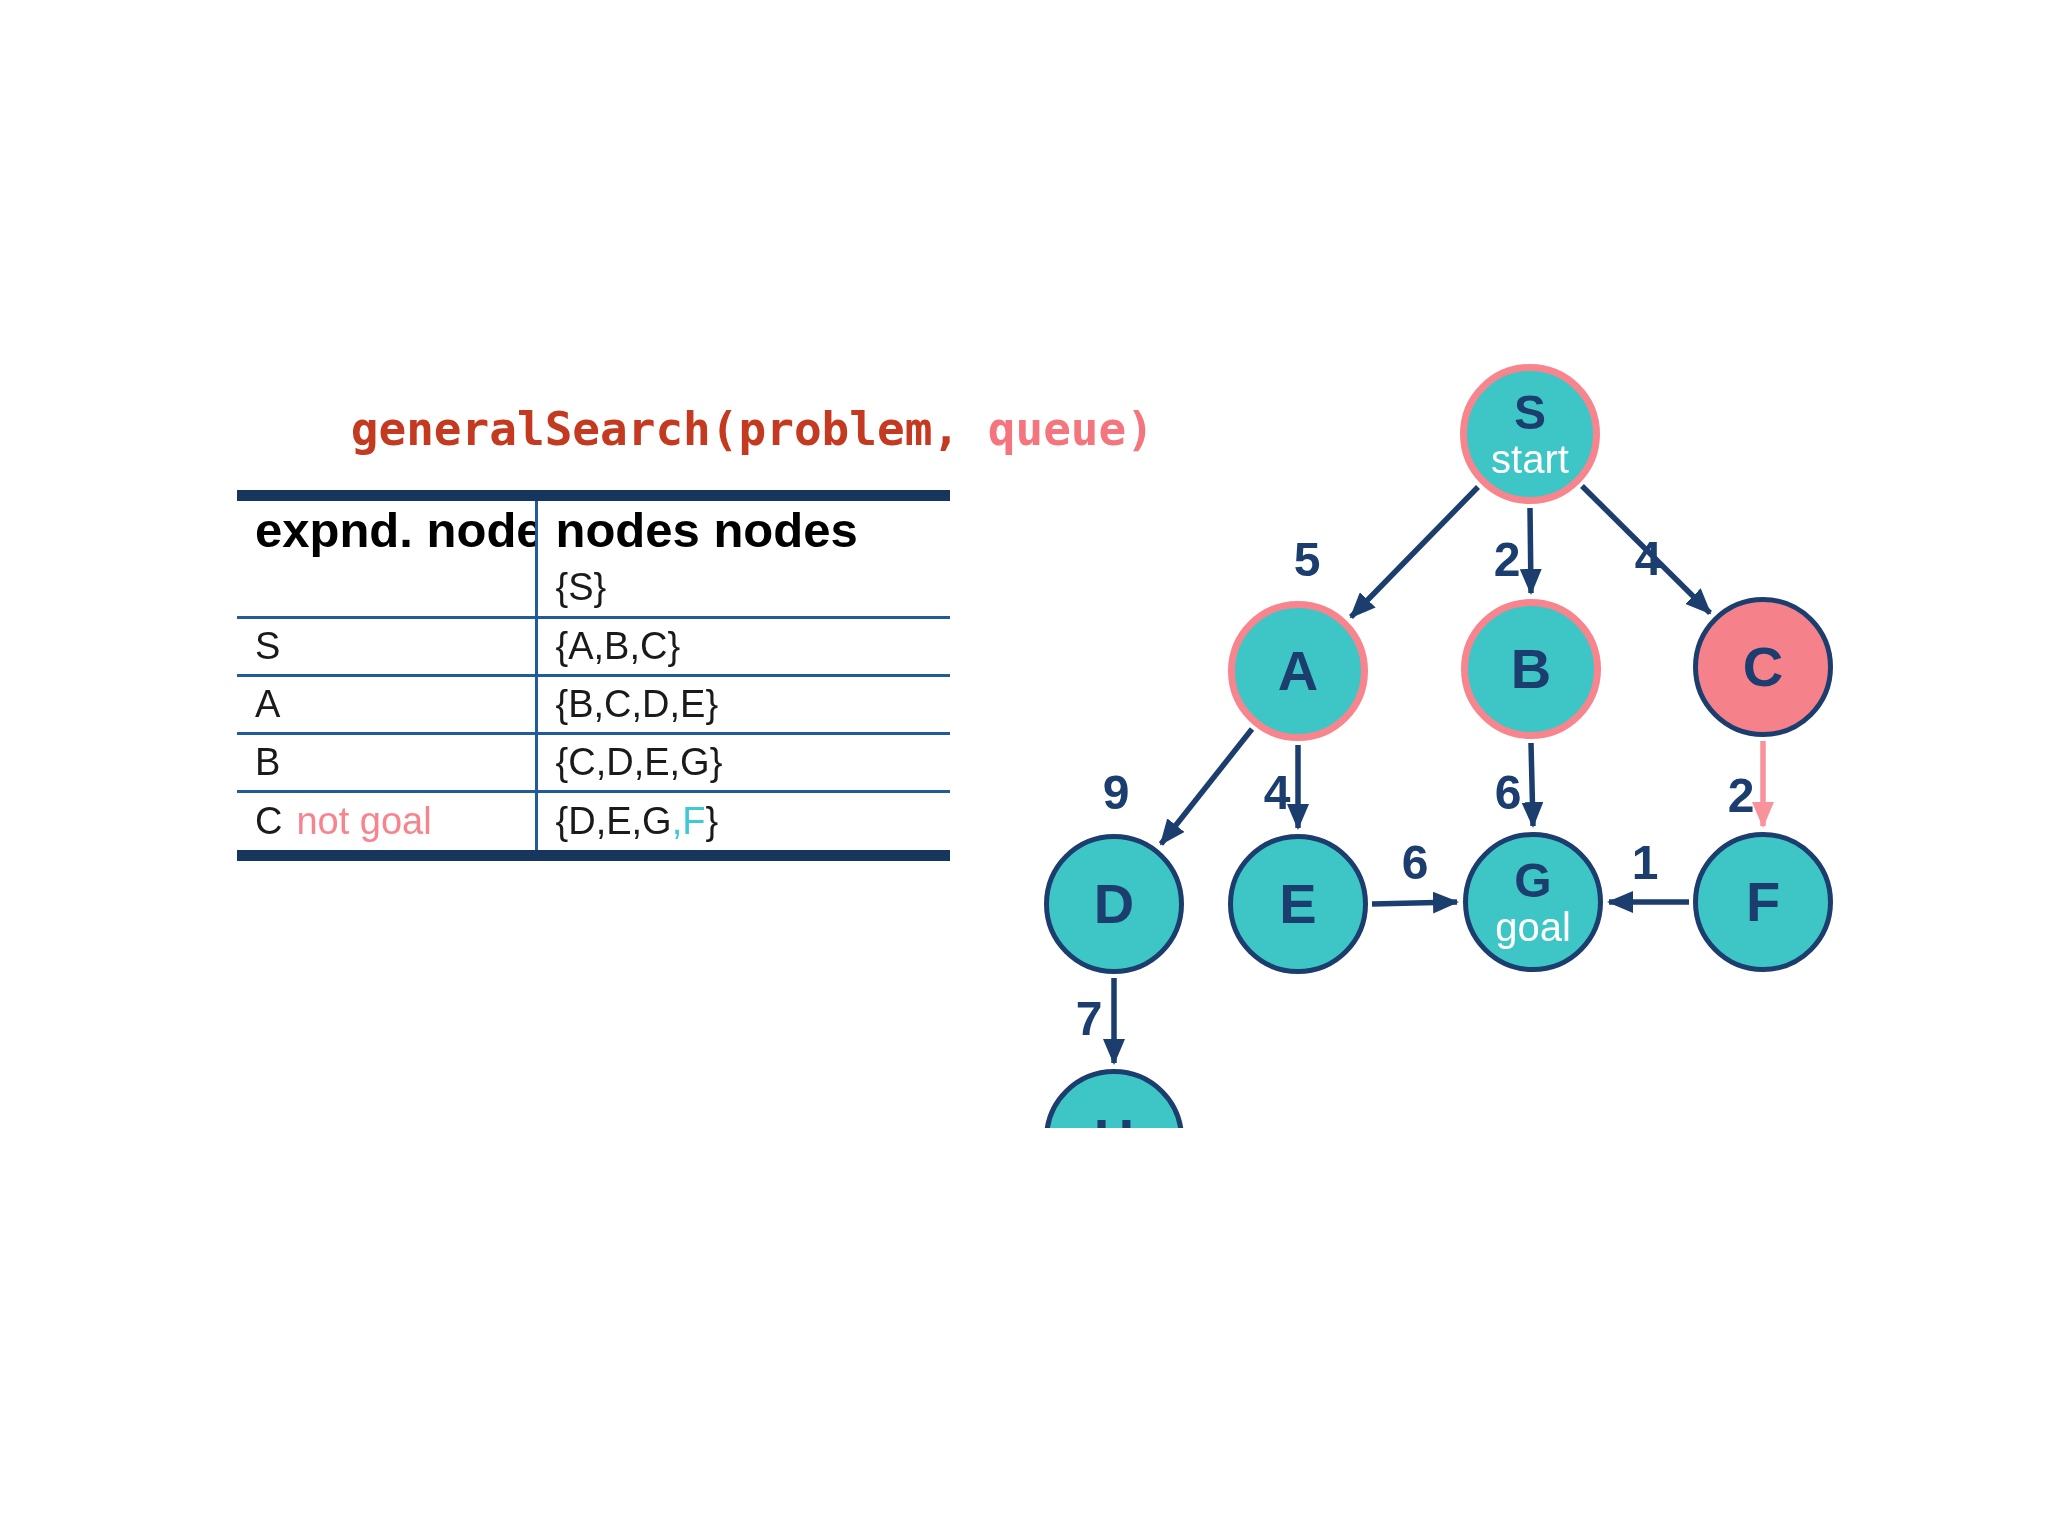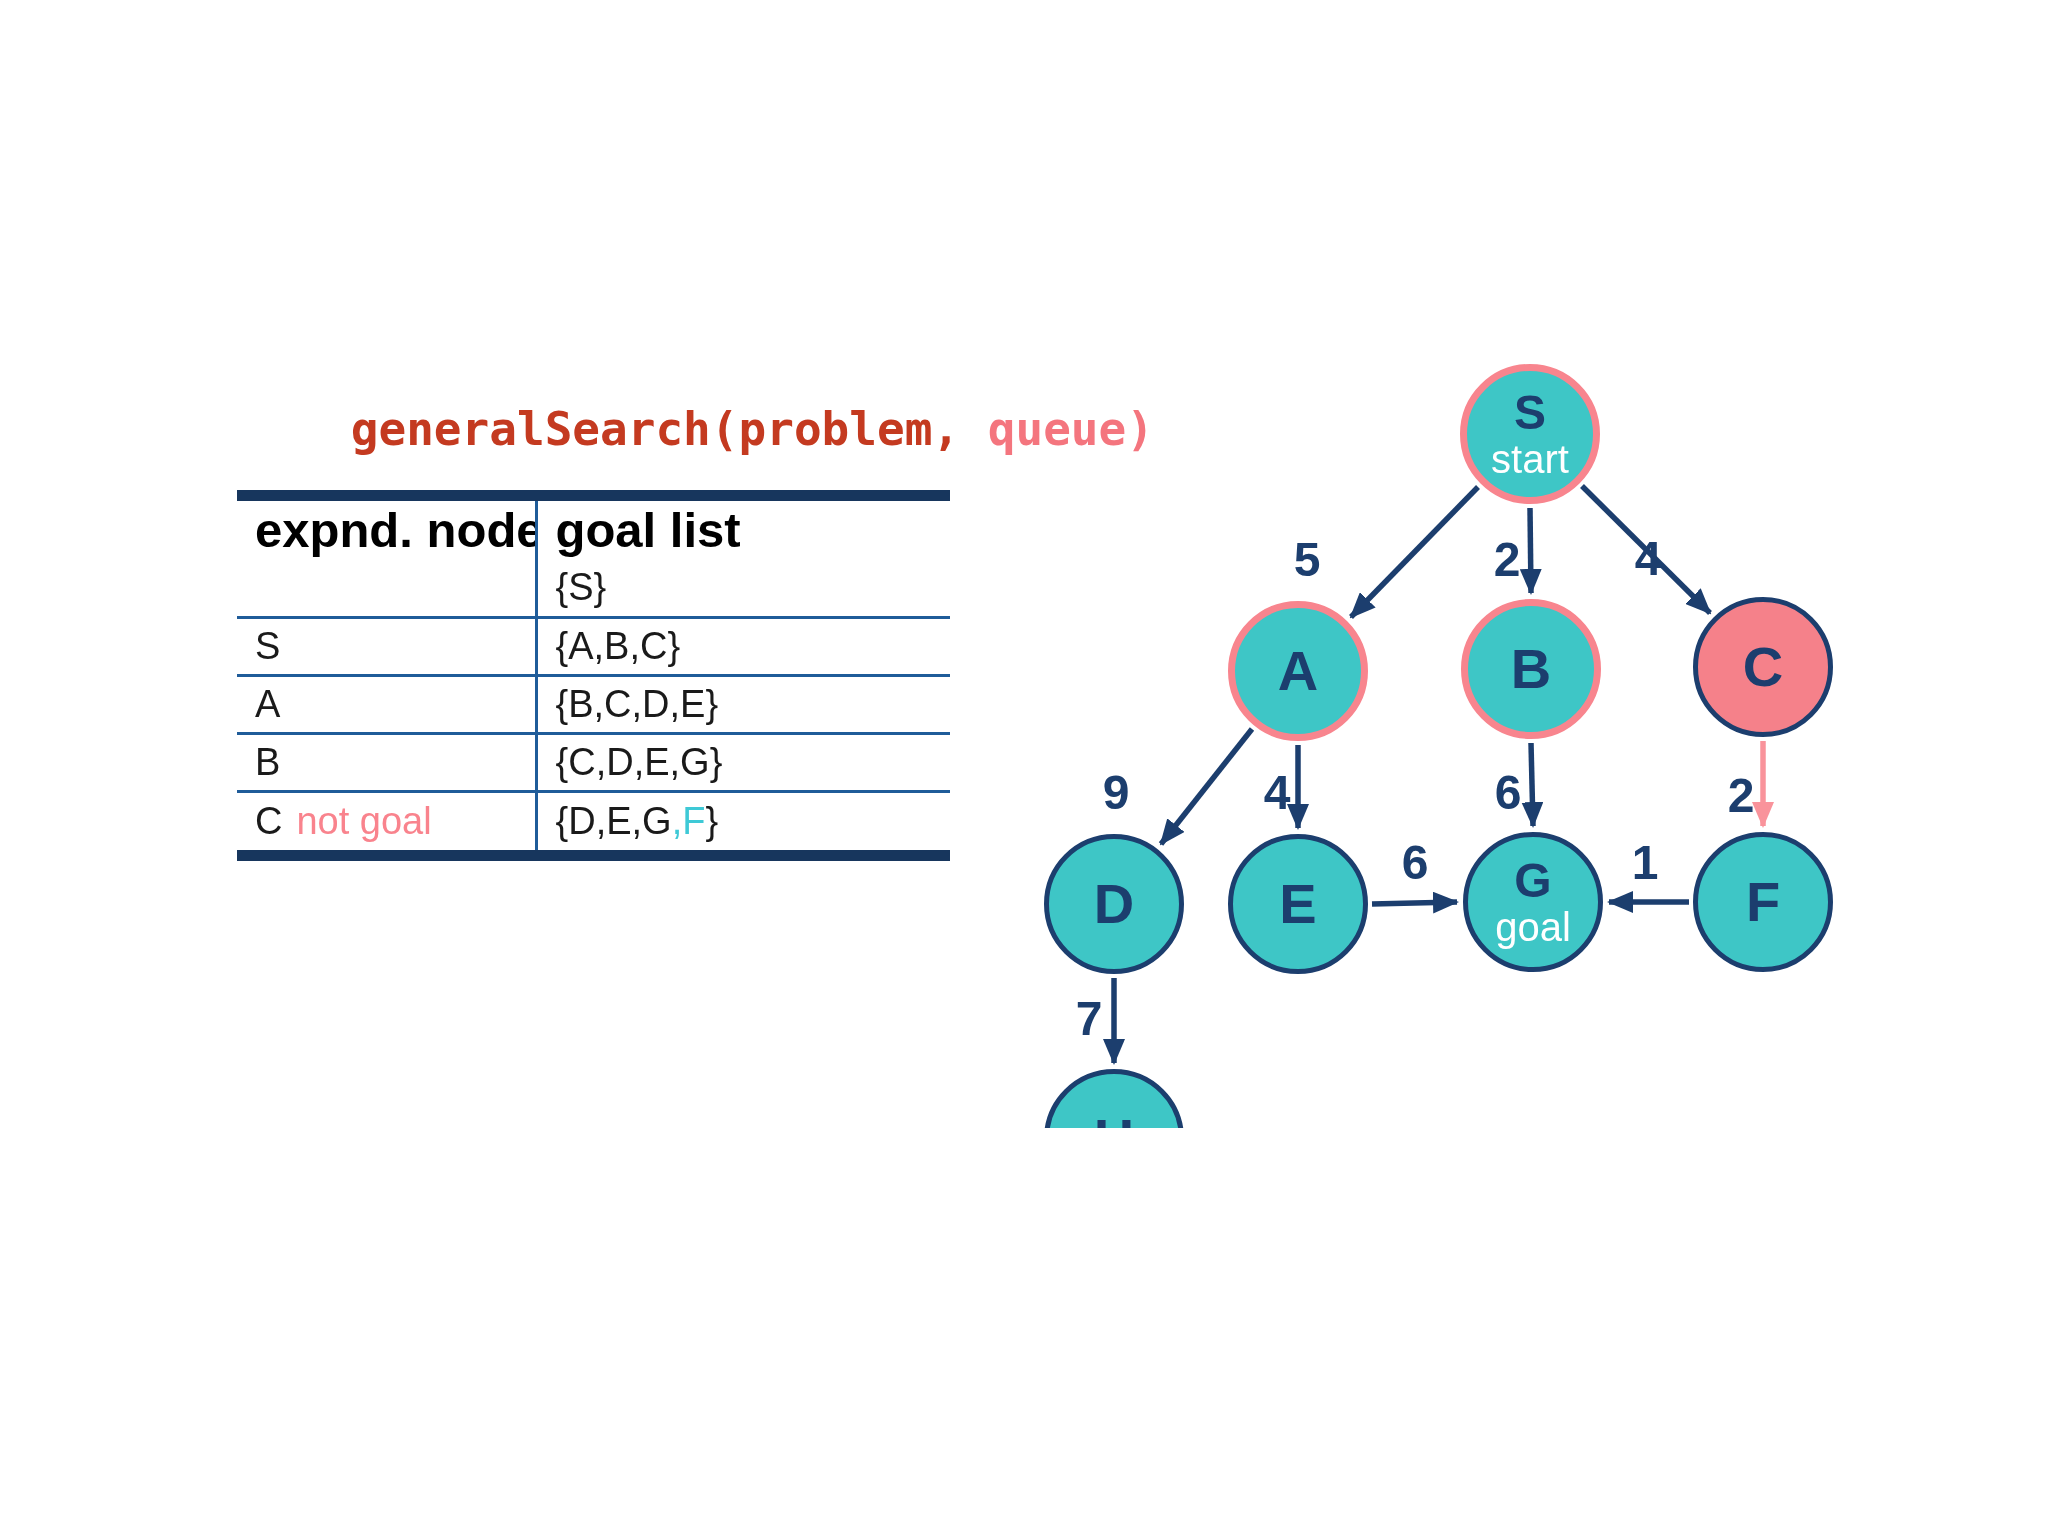--- a/index.html
+++ b/index.html
@@ -76,21 +76,21 @@
 
 
   <table class="tbl">
     <colgroup>
         <col class="c1">
         <col>
       </colgroup>
     <thead>
       <tr>
         <th>expnd. node</th>
-        <th>goal list</th>
+        <th>nodes nodes</th>
       </tr>
     </thead>
     <tbody>
       <tr>
         <td></td>
         <td>{S}</td>
       </tr>
       <tr>
         <td>S</td>
         <td>{A,B,C}</td>

